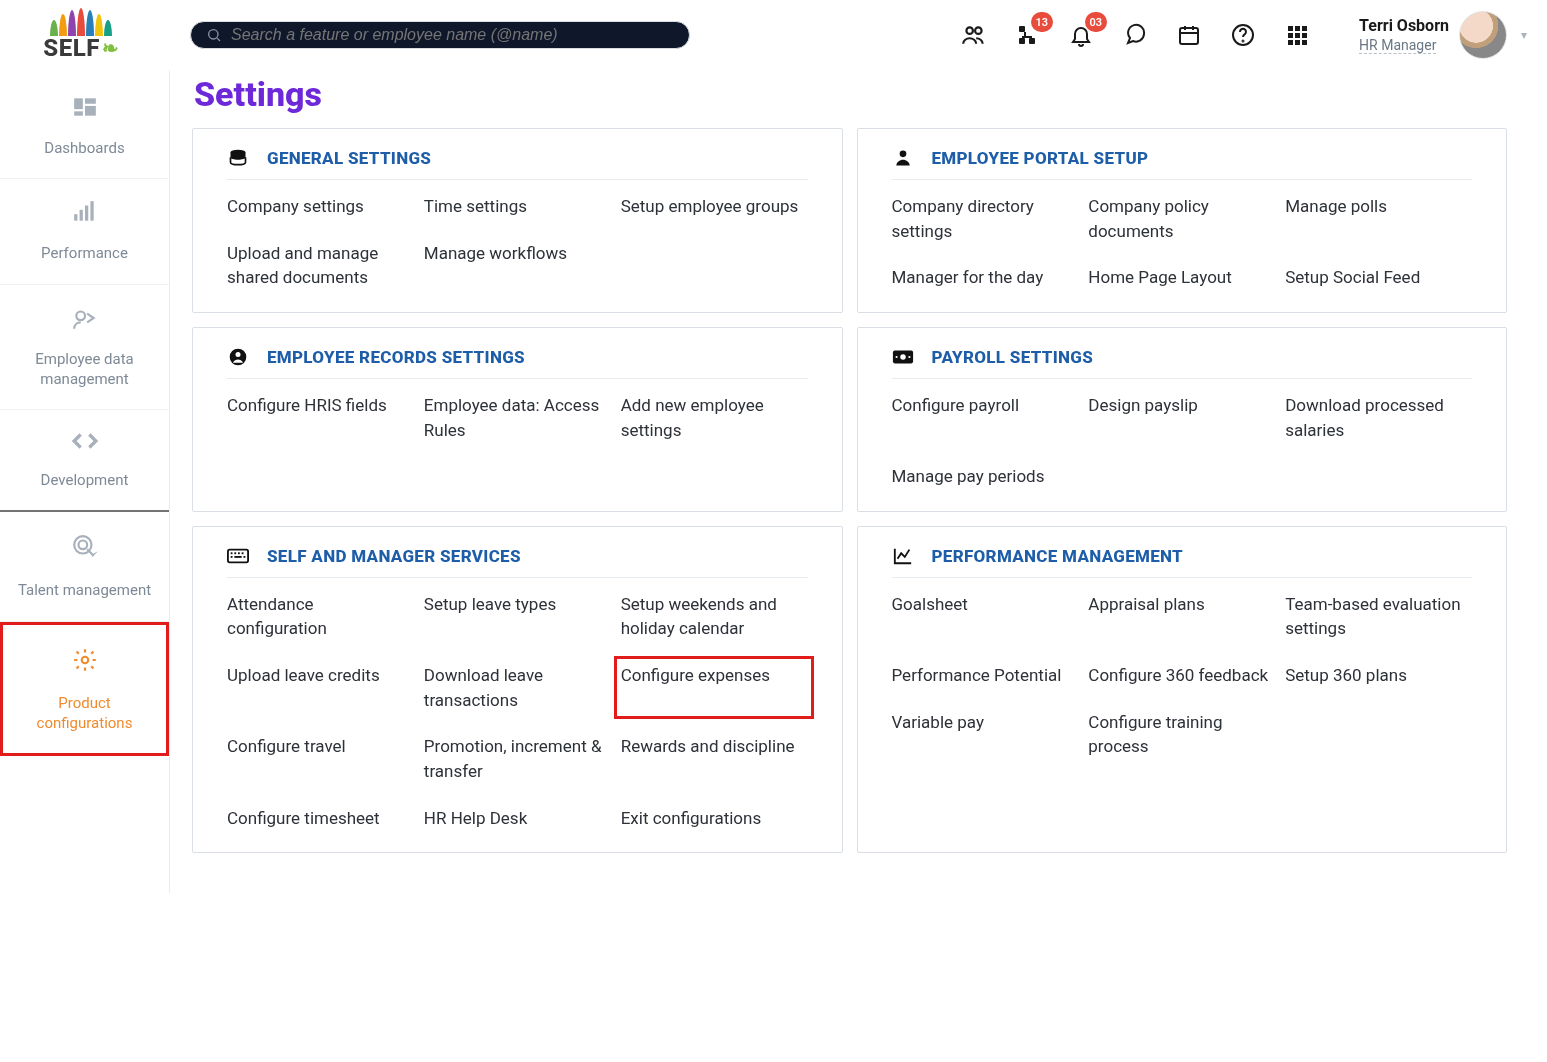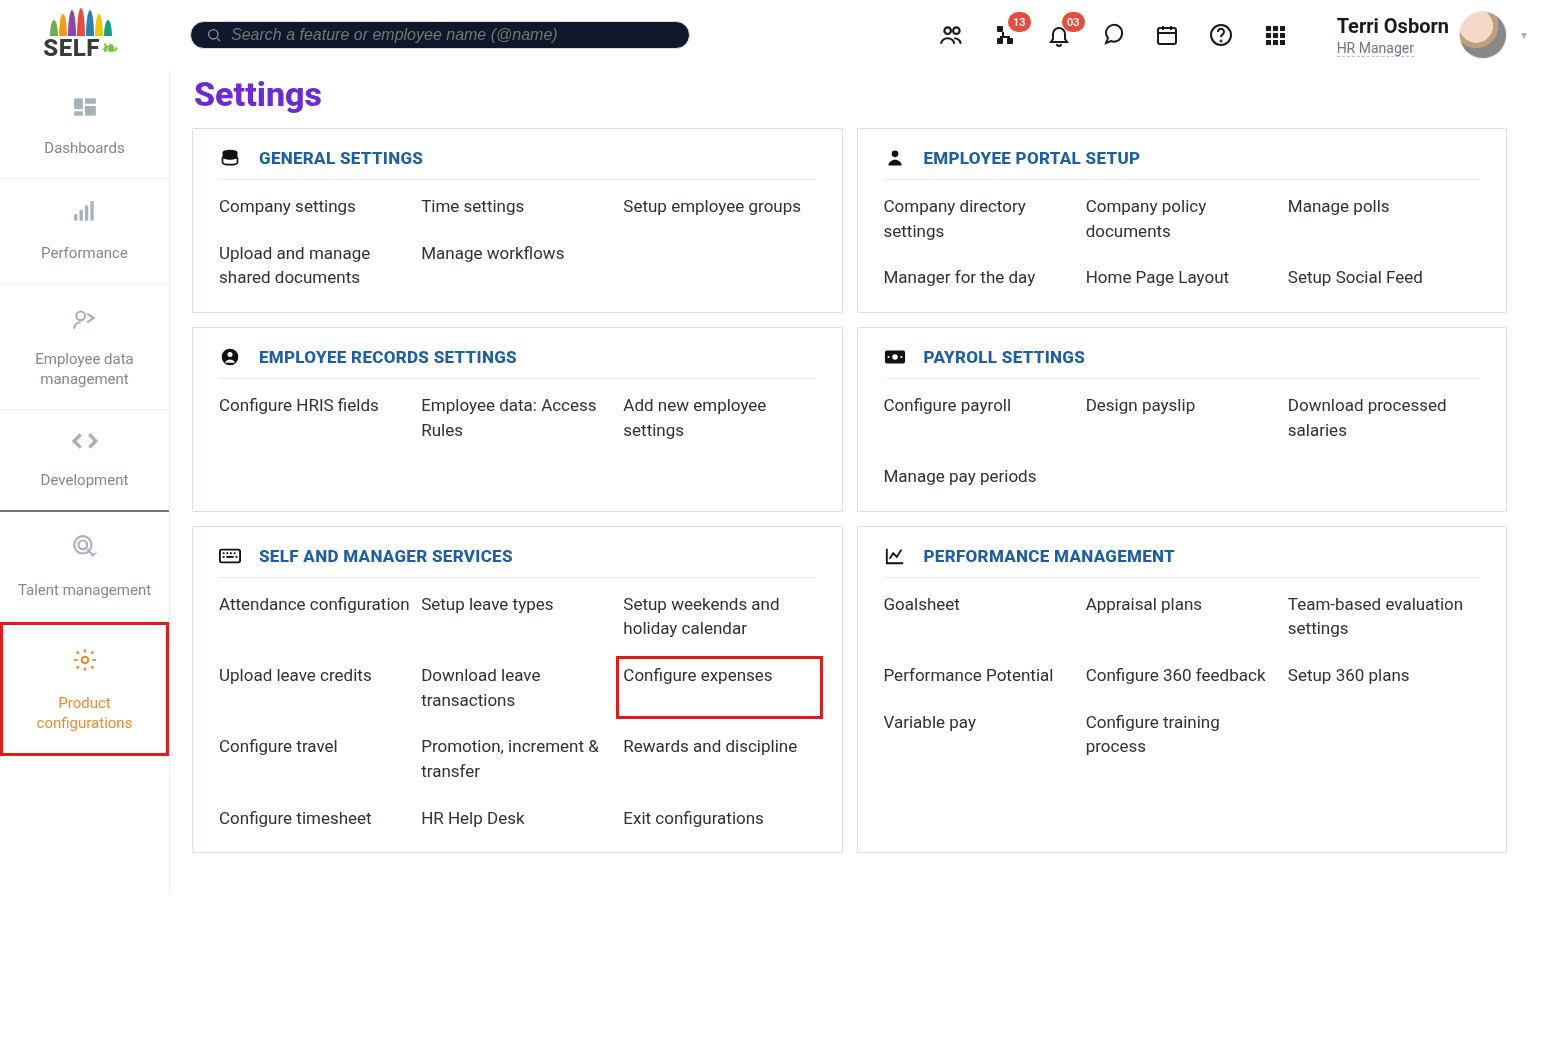--- a/index.html
+++ b/index.html
@@ -64,21 +64,21 @@
     cursor:pointer;
   }
   .badge {
     position:absolute; top:-10px; right:-12px;
     background:#e74c3c; color:#fff; font-size:11px; font-weight:600;
     border-radius: 10px; min-width:20px; height:20px; padding:0 5px;
     display:flex;align-items:center;justify-content:center;
   }
   .user-block { display:flex; align-items:center; gap:10px; margin-left: 20px;}
   .user-text { text-align:left; }
-  .user-name { font-weight:700; font-size:20px; color:#1a1a1a; }
+  .user-name { font-weight:700; font-size:16px; color:#1a1a1a; }
   .user-role { font-size:14px; color:#6b7785; border-bottom:1px dashed #b7c0ca; display:inline-block;}
   .avatar { width:48px; height:48px; border-radius:50%; background: radial-gradient(circle at 35% 30%, #f4d9c9 0 38%, #bfa07a 39% 50%, #888 51% 100%); border:1px solid #e2e6ea;}
   .caret { color:#aab3be; font-size:12px; margin-left:4px;}
 
   
   .sidebar {
     width: 170px;
     border-right: 1px solid #ececec;
     padding-top: 4px;
   }
@@ -101,21 +101,21 @@
   .page-title {
     font-size: 34px; font-weight: 800; color:#6d28d9; margin: 4px 0 14px 2px;
   }
   .cards {
     display:grid;
     grid-template-columns: 1fr 1fr;
     gap: 14px;
   }
   .card {
     border:1px solid #d9dfe5; border-radius:2px;
-    padding: 18px 26px 22px;
+    padding: 18px 34px 22px;
   }
   .card-header {
     display:flex; align-items:center; gap:18px;
     border-bottom:1px solid #e6ebef;
     padding-bottom: 10px; margin-bottom: 14px;
   }
   .card-icon { width:22px; height:22px; color:#111; display:flex;align-items:center;justify-content:center; flex-shrink:0;}
   .card-title { color:#1e5ea8; font-weight:800; font-size:17px; letter-spacing:0.3px;}
   .card-body { display:grid; grid-template-columns: 1fr 1fr 1fr; column-gap: 10px; row-gap: 22px; }
   .card-link { color:#2d3138; font-size:17px; line-height:1.45; cursor:pointer; }

